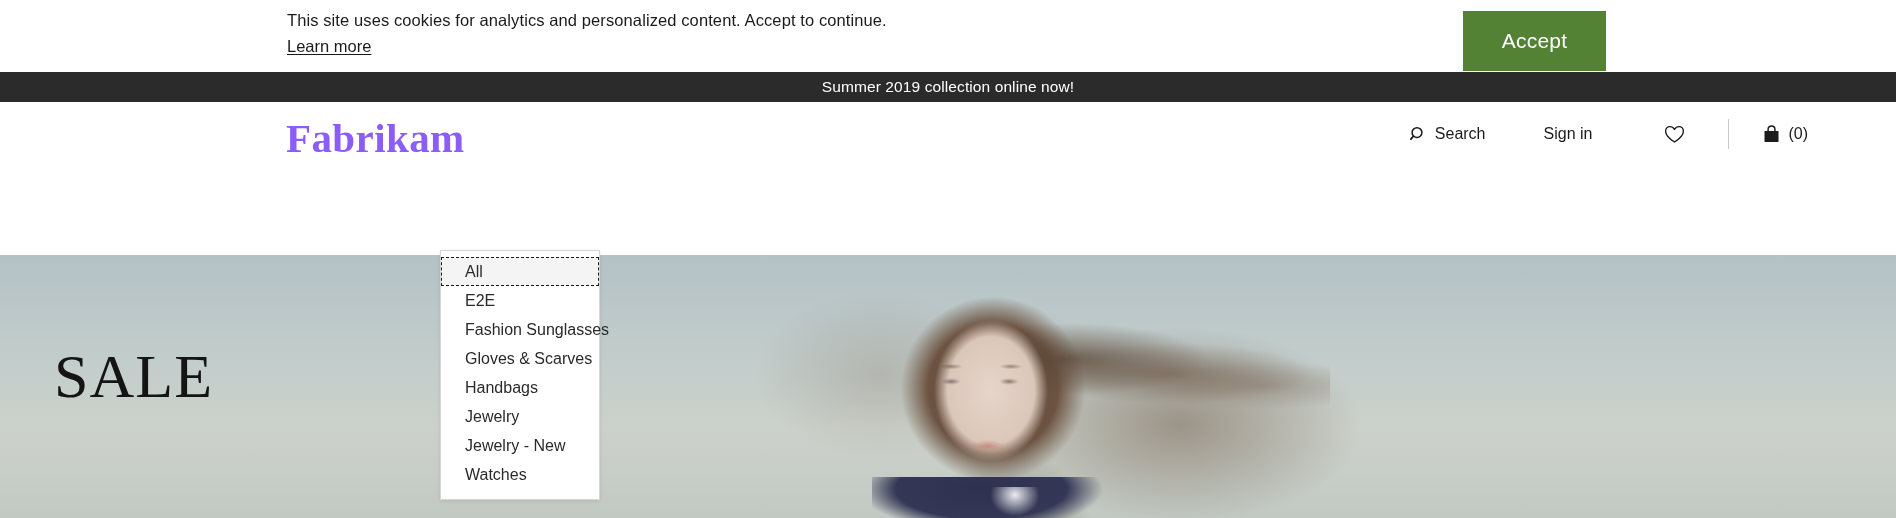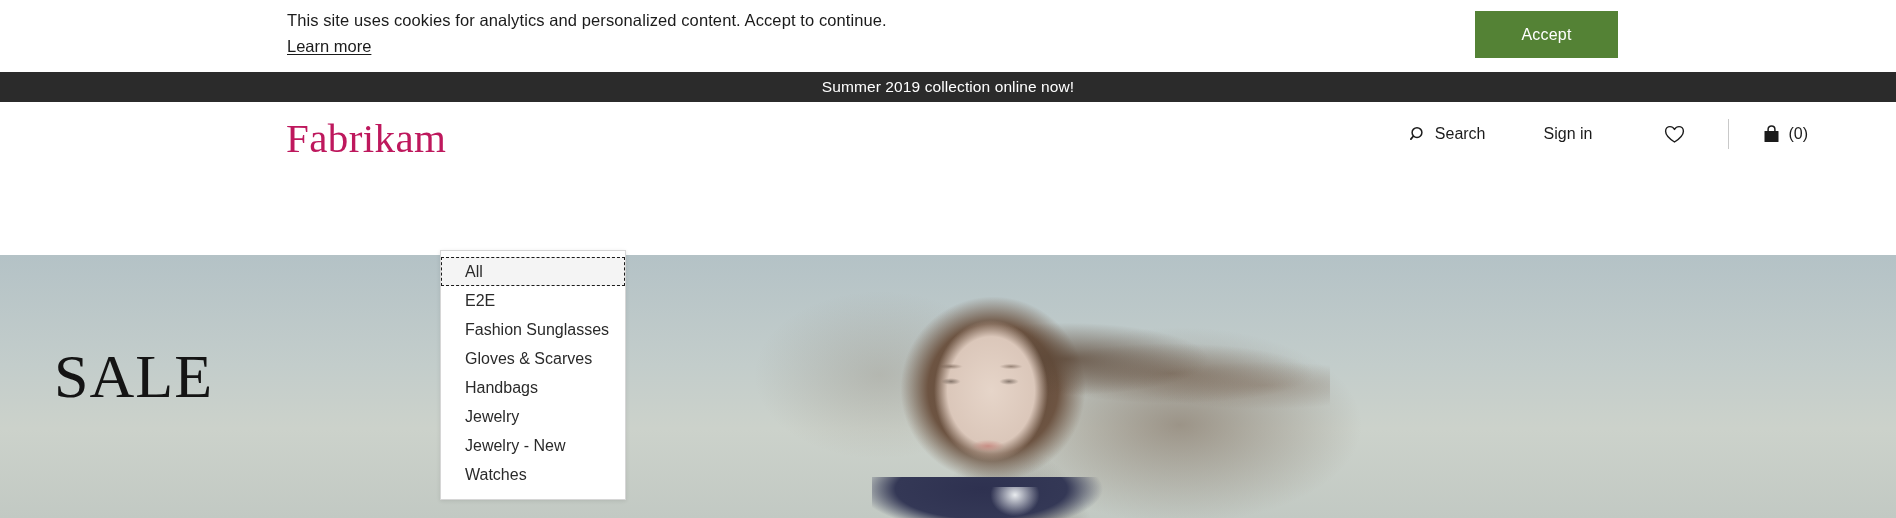--- a/index.html
+++ b/index.html
@@ -51,29 +51,28 @@
     color: #1b1b1b;
     text-decoration: underline;
     text-underline-offset: 2px;
     cursor: pointer;
   }
   .accept-btn {
     position: absolute;
     left: 1463px;
     top: 11px;
     width: 143px;
-    height: 47px;
+    height: 60px;
     background: #548235;
     border: none;
     color: #ffffff;
     font-family: "Liberation Sans", sans-serif;
-    font-size: 16px;
+    font-size: 21px;
     letter-spacing: 0.2px;
     cursor: pointer;
-    margin-left: 12px;
   }
 
   
   .announce-bar {
     position: absolute;
     left: 0; top: 72px;
     width: 1896px;
     height: 30px;
     background: #2b2b2b;
     display: flex;
@@ -92,24 +91,24 @@
     left: 0; top: 102px;
     width: 1896px;
     height: 153px;
     background: #ffffff;
   }
   .brand {
     position: absolute;
     left: 286px;
     top: 16px;
     font-family: "Liberation Serif", serif;
-    font-weight: 400;
+    font-weight: 700;
     font-size: 41px;
     line-height: 1;
-    color: #be185d;
+    color: #8b5cf6;
     letter-spacing: 0.4px;
     cursor: pointer;
   }
 
   .header-utils {
     position: absolute;
     right: 0;
     top: 12px;
     height: 40px;
     display: flex;
@@ -261,21 +260,21 @@
     font-size: 17px;
     letter-spacing: 0.2px;
     cursor: pointer;
   }
 
   
   .dropdown {
     position: absolute;
     left: 440px;
     top: 250px;
-    width: 186px;
+    width: 160px;
     background: #ffffff;
     border: 1px solid #d6d6d6;
     box-shadow: 0 1px 4px rgba(0,0,0,0.10);
     padding: 6px 0 10px 0;
     z-index: 20;
   }
   .dropdown-item {
     height: 29px;
     display: flex;
     align-items: center;

